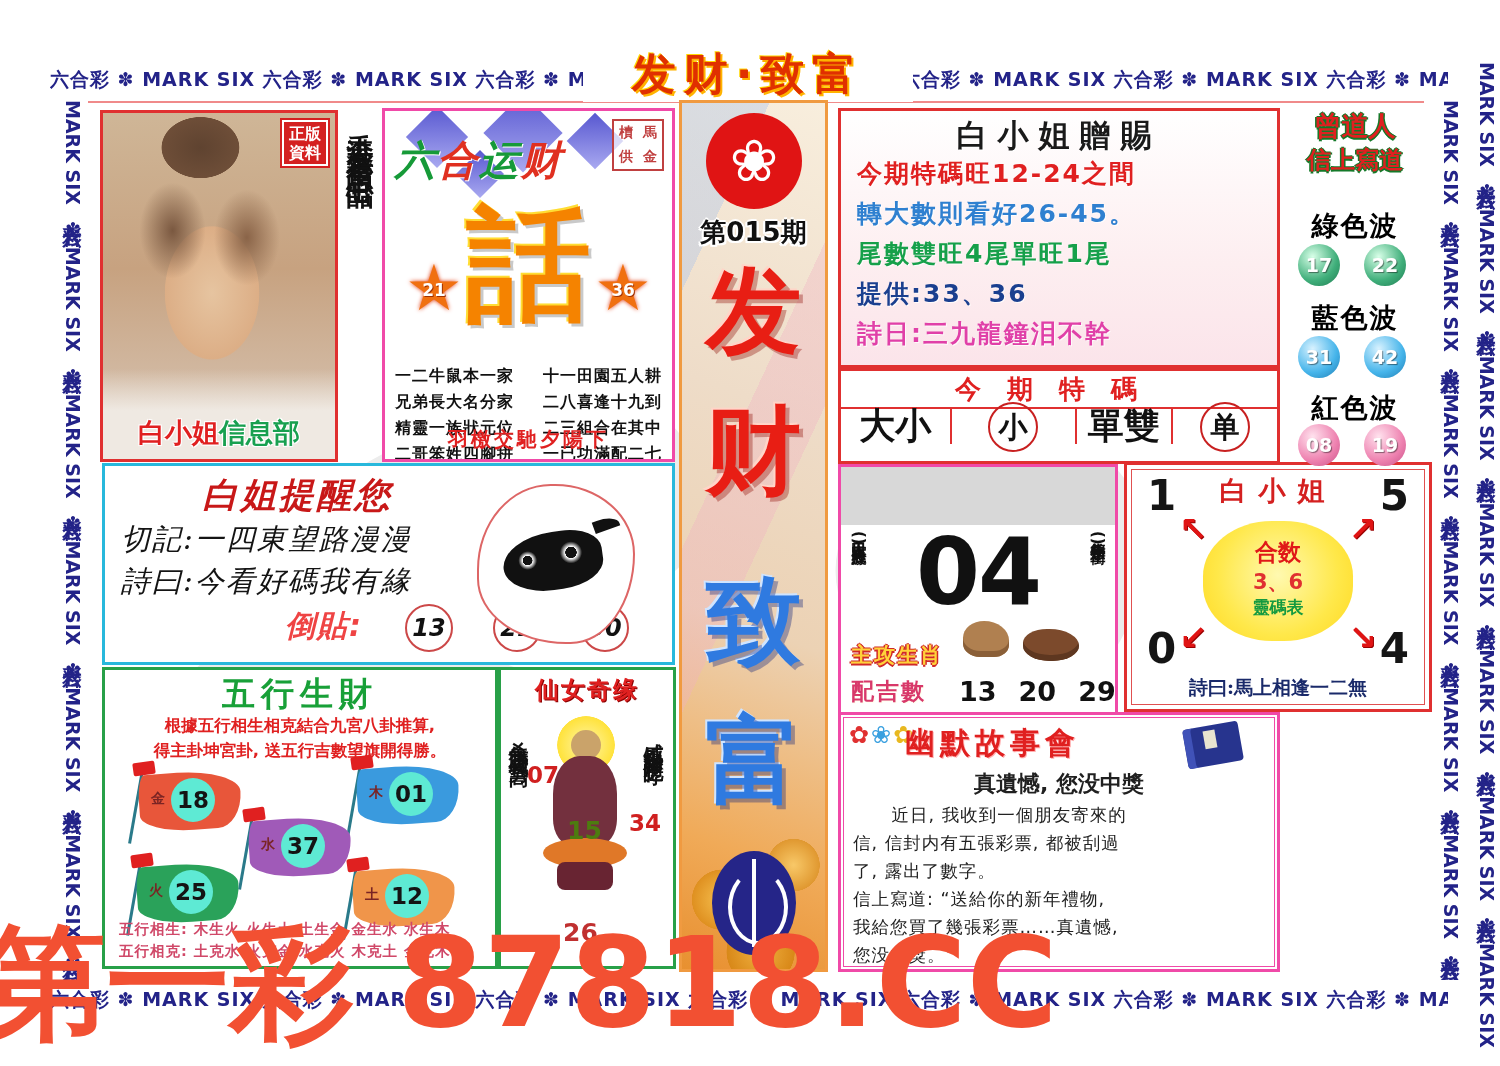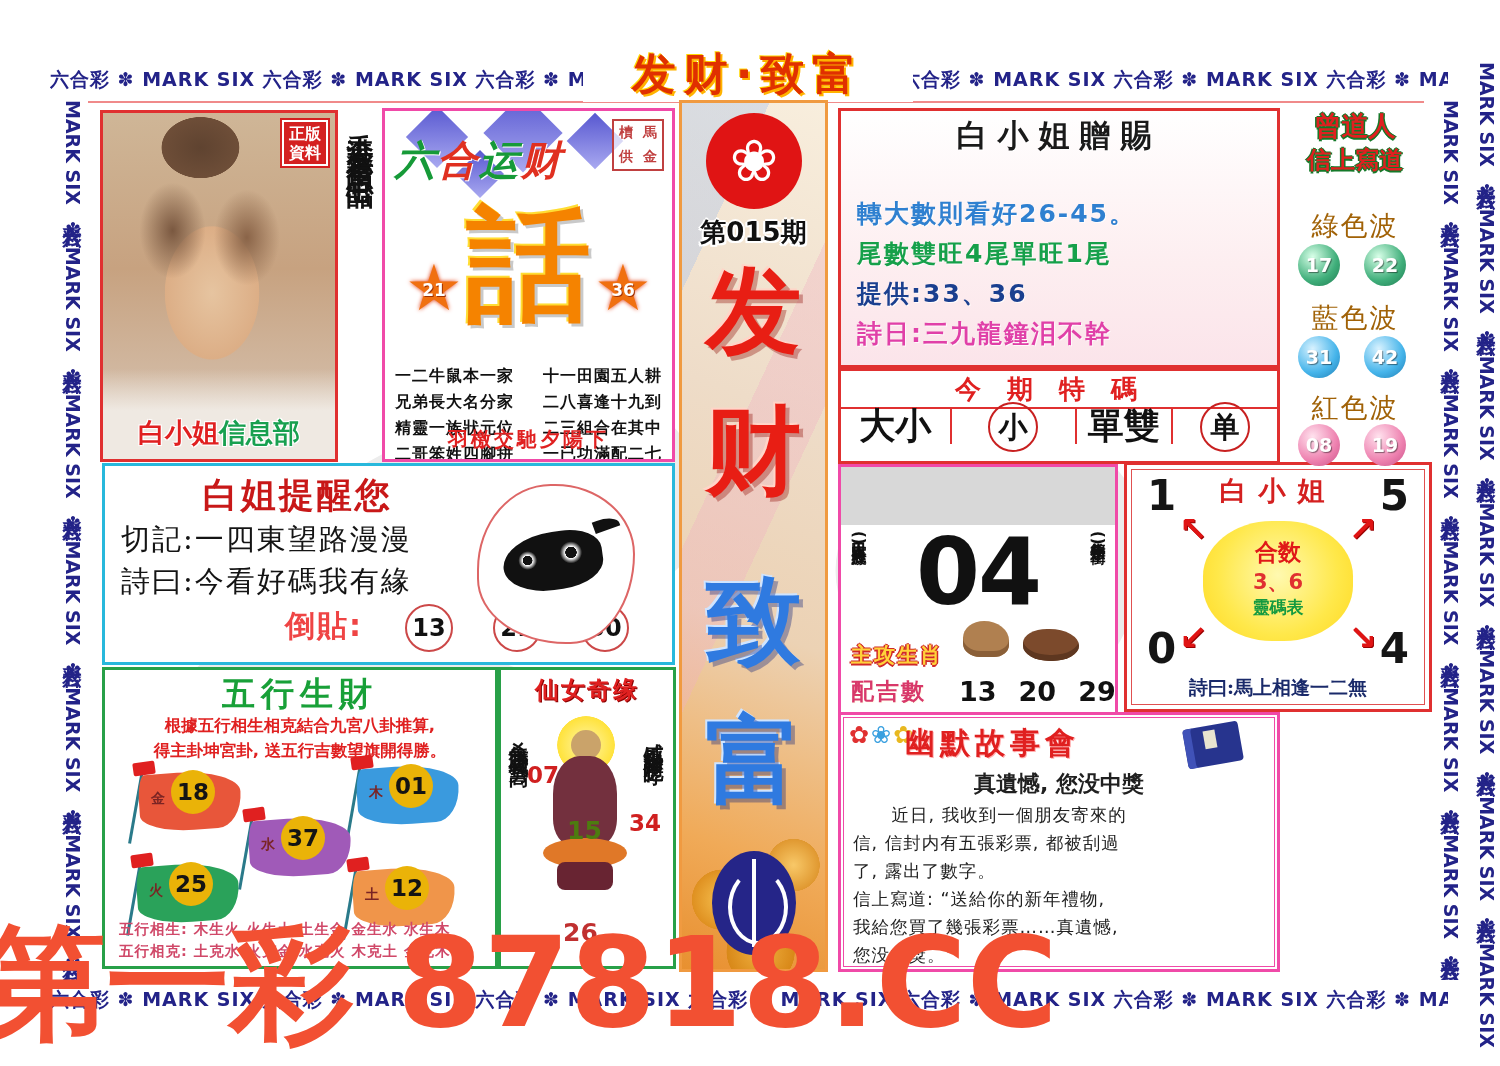--- a/index.html
+++ b/index.html
@@ -118,21 +118,21 @@
   .bxj-blob{position:absolute;left:76px;top:56px;width:150px;height:120px;border-radius:46%;
             background:radial-gradient(circle at 50% 45%,#fff9b0 0%,#ffe84a 60%,#ffd81e 100%);
             text-align:center;}
   .bxj-blob .b1{margin-top:16px;font-size:23px;font-weight:900;color:#e01818;}
   .bxj-blob .b2{font-size:21px;font-weight:800;color:#e03030;}
   .bxj-blob .b3{font-size:17px;font-weight:900;color:#159a40;}
   .bxj-arrow{position:absolute;font-size:34px;font-weight:900;color:#e01414;text-shadow:1px 1px 0 #900;}
   .bxj-poem{position:absolute;left:0;right:0;bottom:8px;text-align:center;font-size:19px;font-weight:800;
             color:#1a2a6a;font-family:"DejaVu Serif","Liberation Serif",serif;}
   
-  .rem{left:102px;top:463px;width:567px;height:196px;border:3px solid #28b8dc;}
+  .rem{left:102px;top:463px;width:567px;height:196px;border:3px solid #28b8dc;font-style:italic;}
   .rem-title{position:absolute;left:0;width:68%;top:6px;text-align:center;font-size:35px;font-weight:900;
              color:#c81818;font-family:"DejaVu Serif","Liberation Serif",serif;letter-spacing:3px;}
   .rem-line{position:absolute;left:16px;font-size:29px;color:#141414;
             font-family:"DejaVu Serif","Liberation Serif",serif;letter-spacing:2px;}
   .rem-paste{position:absolute;left:180px;top:140px;font-size:30px;font-weight:900;color:#ef4444;letter-spacing:2px;}
   .rem-circ{position:absolute;top:138px;width:44px;height:44px;border:2.5px solid #cc4848;border-radius:50%;
             text-align:center;line-height:44px;font-size:24px;font-weight:800;background:#fff;}
   .ox-wrap{position:absolute;left:372px;top:18px;width:158px;height:160px;}
   .ox-flower{position:absolute;inset:0;background:#fff;border:2px solid #dd6666;
              border-radius:48% 52% 42% 58% / 55% 45% 58% 42%;}
@@ -148,21 +148,21 @@
   .five{left:102px;top:667px;width:390px;height:296px;border:3px solid #28a048;}
   .five-title{position:absolute;left:0;right:0;top:2px;text-align:center;font-size:33px;font-weight:900;
               color:#18a038;letter-spacing:6px;}
   .five-intro{position:absolute;left:0;right:0;top:44px;text-align:center;font-size:16.5px;font-weight:800;
               color:#e02020;line-height:1.5;}
   .flag{position:absolute;width:122px;height:86px;}
   .flag .pole{position:absolute;left:4px;top:2px;width:3px;height:80px;background:#2a7a8a;transform:rotate(10deg);}
   .flag .tip{position:absolute;left:2px;top:0;width:22px;height:13px;background:#e02020;border-radius:2px;transform:rotate(-8deg);}
   .flag .cloth{position:absolute;left:8px;top:10px;width:102px;height:58px;
                border-radius:8% 70% 28% 60% / 55% 45% 70% 35%;transform:rotate(-4deg);}
-  .flag .circ{position:absolute;left:40px;top:8px;width:44px;height:44px;background:#eab308;border-radius:50%;
+  .flag .circ{position:absolute;left:40px;top:16px;width:44px;height:44px;background:#5eead4;border-radius:50%;
               text-align:center;line-height:44px;font-size:23px;font-weight:900;color:#141414;}
   .flag .el{position:absolute;left:20px;top:28px;font-size:14px;font-weight:900;color:#7a2424;}
   .five-note{position:absolute;left:14px;font-size:14.5px;font-weight:800;color:#d04868;letter-spacing:1px;white-space:nowrap;}
   
   .fairy{left:498px;top:667px;width:172px;height:296px;border:3px solid #28a048;}
   .fairy-title{position:absolute;left:0;right:0;top:4px;text-align:center;font-size:24px;font-weight:900;
                color:#e02020;text-shadow:1px 1px 0 #8a0000;letter-spacing:2px;}
   .fairy-vl{position:absolute;left:5px;top:56px;writing-mode:vertical-rl;font-size:20px;font-weight:900;height:230px;letter-spacing:4px;}
   .fairy-vr{position:absolute;right:5px;top:56px;writing-mode:vertical-rl;font-size:20px;font-weight:900;height:230px;letter-spacing:4px;}
   .halo{position:absolute;left:56px;top:46px;width:58px;height:58px;border-radius:50%;
@@ -183,21 +183,21 @@
         transform:rotate(-10deg);box-shadow:inset 8px 0 0 #4052b8;}
   .book:before{content:"";position:absolute;left:20px;top:5px;width:12px;height:18px;background:#e8e4d0;}
   .humor-sub{position:absolute;left:0;right:0;top:54px;text-align:center;font-size:22px;font-weight:800;color:#202020;}
   .humor-body{position:absolute;left:12px;right:10px;top:86px;font-size:17.5px;line-height:28px;color:#222;
               font-weight:500;letter-spacing:1px;}
   .indent{text-indent:2.2em;}
   
   .wave{left:1288px;top:108px;width:134px;height:360px;background:transparent;}
   .wave-t{position:absolute;left:0;right:0;text-align:center;font-weight:900;color:#e02020;
           text-shadow:-1.5px 0 #147a2a,1.5px 0 #147a2a,0 -1.5px #147a2a,0 1.5px #147a2a;}
-  .wave-label{position:absolute;left:0;right:0;text-align:center;font-size:27px;font-weight:400;color:#a16207;letter-spacing:2px;}
+  .wave-label{position:absolute;left:0;right:0;text-align:center;font-size:27px;font-weight:700;color:#000000;letter-spacing:2px;}
   .ball{position:absolute;width:42px;height:42px;border-radius:50%;text-align:center;line-height:42px;
         font-size:19px;font-weight:900;color:#fff;text-shadow:1px 1px 1px rgba(0,0,0,.45);}
   .ball-g{background:radial-gradient(circle at 35% 30%,#d8ffe8 0%,#3fae7a 60%,#1f7a50 100%);}
   .ball-b{background:radial-gradient(circle at 35% 30%,#d8f2ff 0%,#45b4ea 60%,#1f7ab0 100%);}
   .ball-r{background:radial-gradient(circle at 35% 30%,#ffe2ee 0%,#ee82b0 60%,#c85088 100%);}
   
   .watermark{position:absolute;left:-18px;top:902px;font-size:124px;font-weight:900;color:#f25032;
              white-space:nowrap;z-index:40;letter-spacing:0px;}
 </style>
 </head>
@@ -282,20 +282,21 @@
     <div class="strip-char sc-blue" style="top:470px;">致</div>
     <div class="strip-char sc-blue" style="top:610px;">富</div>
     <div class="hkjc">
         <i></i>
         <b></b>
       </div>
   </div>
 
   <div class="panel gift">
     <div class="gift-title">白小姐贈賜</div>
+    <div class="gift-line" style="top:46px;color:#e02020;">今期特碼旺12-24之間</div>
     <div class="gift-line" style="top:86px;color:#2f80d0;">轉大數則看好26-45。</div>
     <div class="gift-line" style="top:126px;color:#16a04a;">尾數雙旺4尾單旺1尾</div>
     <div class="gift-line" style="top:166px;color:#1a3f8f;">提供:33、36</div>
     <div class="gift-line" style="top:206px;color:#e040a8;">詩日:三九龍鐘泪不幹</div>
   </div>
 
   <div class="panel special">
     <div class="special-head">今期特碼</div>
     <div class="special-row">
       <div class="sp-cell" style="flex:1.15;">

